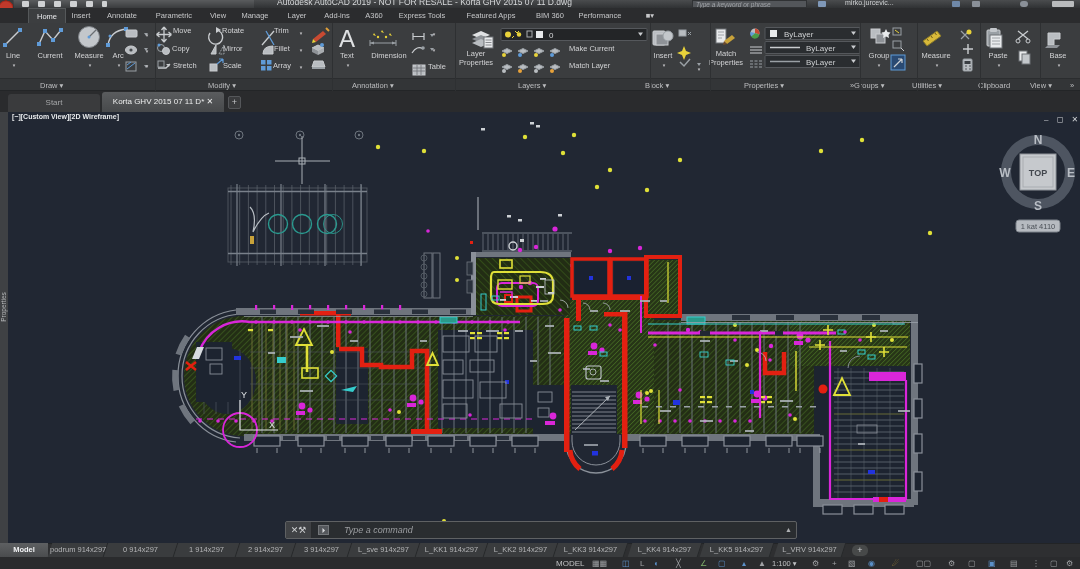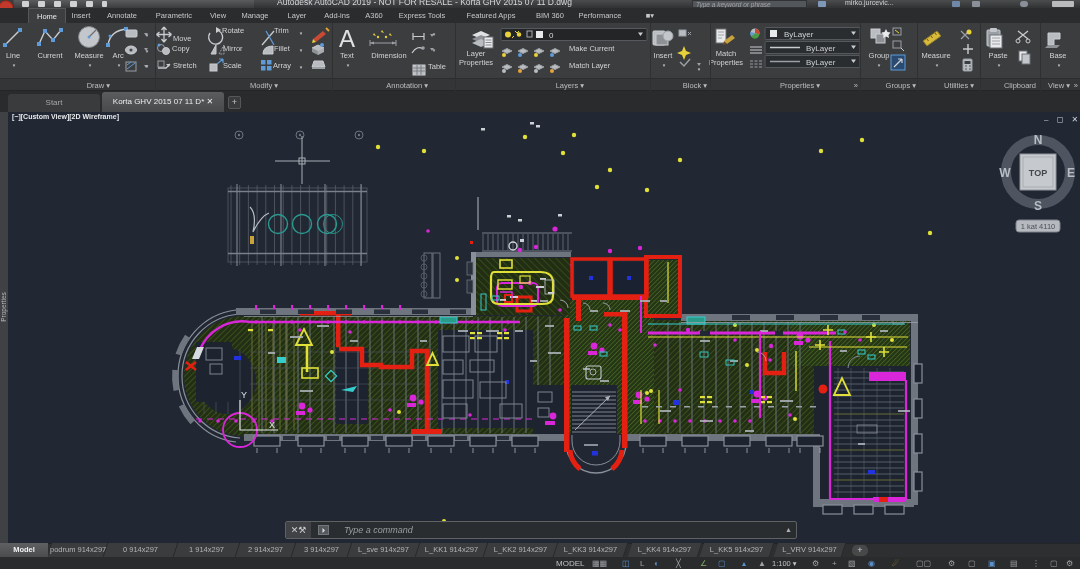--- a/index.html
+++ b/index.html
@@ -13,21 +13,21 @@
 #searchbox{left:692px;top:0px;width:115px;height:8px;background:#53565a;border:1px solid #303234;color:#9fa2a6;font-size:6.5px;font-style:italic;line-height:7px;padding-left:3px}
 #signin{left:845px;top:-1px;color:#d0d2d4;font-size:7px}
 .titicon{position:absolute;top:1px;width:8px;height:6px;background:#8a9098;border-radius:1px}
 
 #tabrow{left:0;top:8px;width:1080px;height:15px;background:#2b2c2e}
 .rtab{position:absolute;top:8px;height:15px;color:#c6c7c9;font-size:7.5px;line-height:15px;text-align:center}
 .rtab.active{background:#3c3e40;color:#e9eaec;border-top:1px solid #55585a;border-left:1px solid #55585a;border-right:1px solid #55585a}
 
 #ribbon{left:0;top:23px;width:1080px;height:55px;background:#3b3d3f}
 #panlabels{left:0;top:78px;width:1080px;height:13px;background:#333537;border-top:1px solid #2b2d2f;border-bottom:1px solid #232527}
-.plabel{position:absolute;top:80px;color:#bcbdbf;font-size:7.5px;line-height:11px;text-align:right;white-space:nowrap}
+.plabel{position:absolute;top:80px;color:#bcbdbf;font-size:7.5px;line-height:11px;text-align:left;white-space:nowrap}
 .psep{position:absolute;top:23px;width:1px;height:68px;background:#2e3032}
 .biglbl{position:absolute;color:#d2d3d5;font-size:7.5px;text-align:center;line-height:8px;white-space:nowrap}
 .caret{position:absolute;color:#c0c1c3;font-size:5px;text-align:center}
 
 #filetabs{left:0;top:91px;width:1080px;height:21px;background:#2a2b2d}
 #starttab{left:8px;top:94px;width:92px;height:18px;background:#3a3b3d;color:#a5a6a8;font-size:8px;line-height:18px;text-align:center;border-radius:3px 3px 0 0}
 #doctab{left:102px;top:92px;width:122px;height:20px;background:linear-gradient(#5a5c5e,#47494b);color:#eceded;font-size:8px;line-height:20px;text-align:center;border-radius:3px 3px 0 0}
 #plustab{left:228px;top:96px;width:13px;height:13px;background:#3a3b3d;border:1px solid #55575a;color:#c5c6c8;font-size:9px;line-height:11px;text-align:center;border-radius:2px}
 
 #palette{left:0;top:112px;width:8px;height:431px;background:#3f4144}
@@ -271,21 +271,21 @@
     <div class="caret" style="left:994px;top:62px;width:10px">▾</div>
     <div class="caret" style="left:1054px;top:62px;width:10px">▾</div>
     <div class="caret" style="left:296px;top:30px;width:10px">▾</div>
     <div class="caret" style="left:296px;top:47px;width:10px">▾</div>
     <div class="caret" style="left:296px;top:64px;width:10px">▾</div>
     <div class="caret" style="left:429px;top:31px;width:10px">▾</div>
     <div class="caret" style="left:429px;top:47px;width:10px">▾</div>
     <div class="caret" style="left:142px;top:32px;width:10px">▾</div>
     <div class="caret" style="left:142px;top:48px;width:10px">▾</div>
     <div class="caret" style="left:142px;top:63px;width:10px">▾</div>
-    <div class="biglbl" style="left:173px;top:35px;text-align:right">Move</div>
+    <div class="biglbl" style="left:173px;top:27px;text-align:right">Move</div>
     <div class="biglbl" style="left:172px;top:45px;text-align:left">Copy</div>
     <div class="biglbl" style="left:173px;top:62px;text-align:left">Stretch</div>
     <div class="biglbl" style="left:222px;top:27px;text-align:left">Rotate</div>
     <div class="biglbl" style="left:223px;top:45px;text-align:center">Mirror</div>
     <div class="biglbl" style="left:223px;top:62px;text-align:left">Scale</div>
     <div class="biglbl" style="left:274px;top:27px;text-align:left">Trim</div>
     <div class="biglbl" style="left:274px;top:45px;text-align:left">Fillet</div>
     <div class="biglbl" style="left:273px;top:62px;text-align:left">Array</div>
     <div class="biglbl" style="left:569px;top:45px;text-align:left">Make Current</div>
     <div class="biglbl" style="left:569px;top:62px;text-align:center">Match Layer</div>

